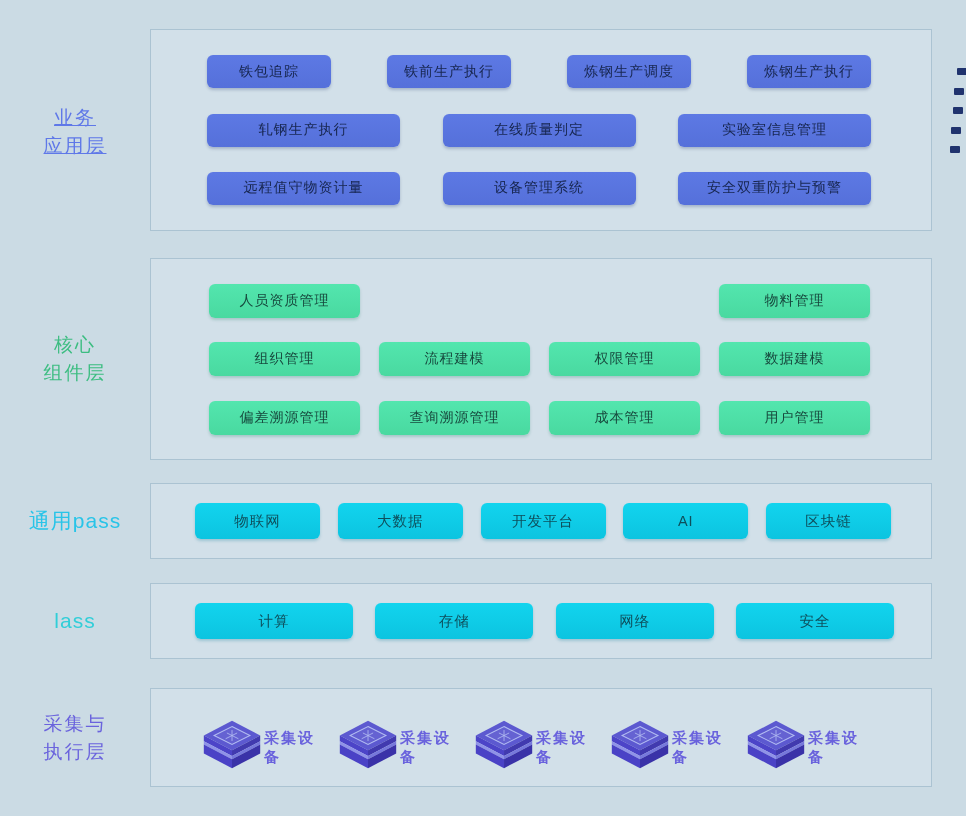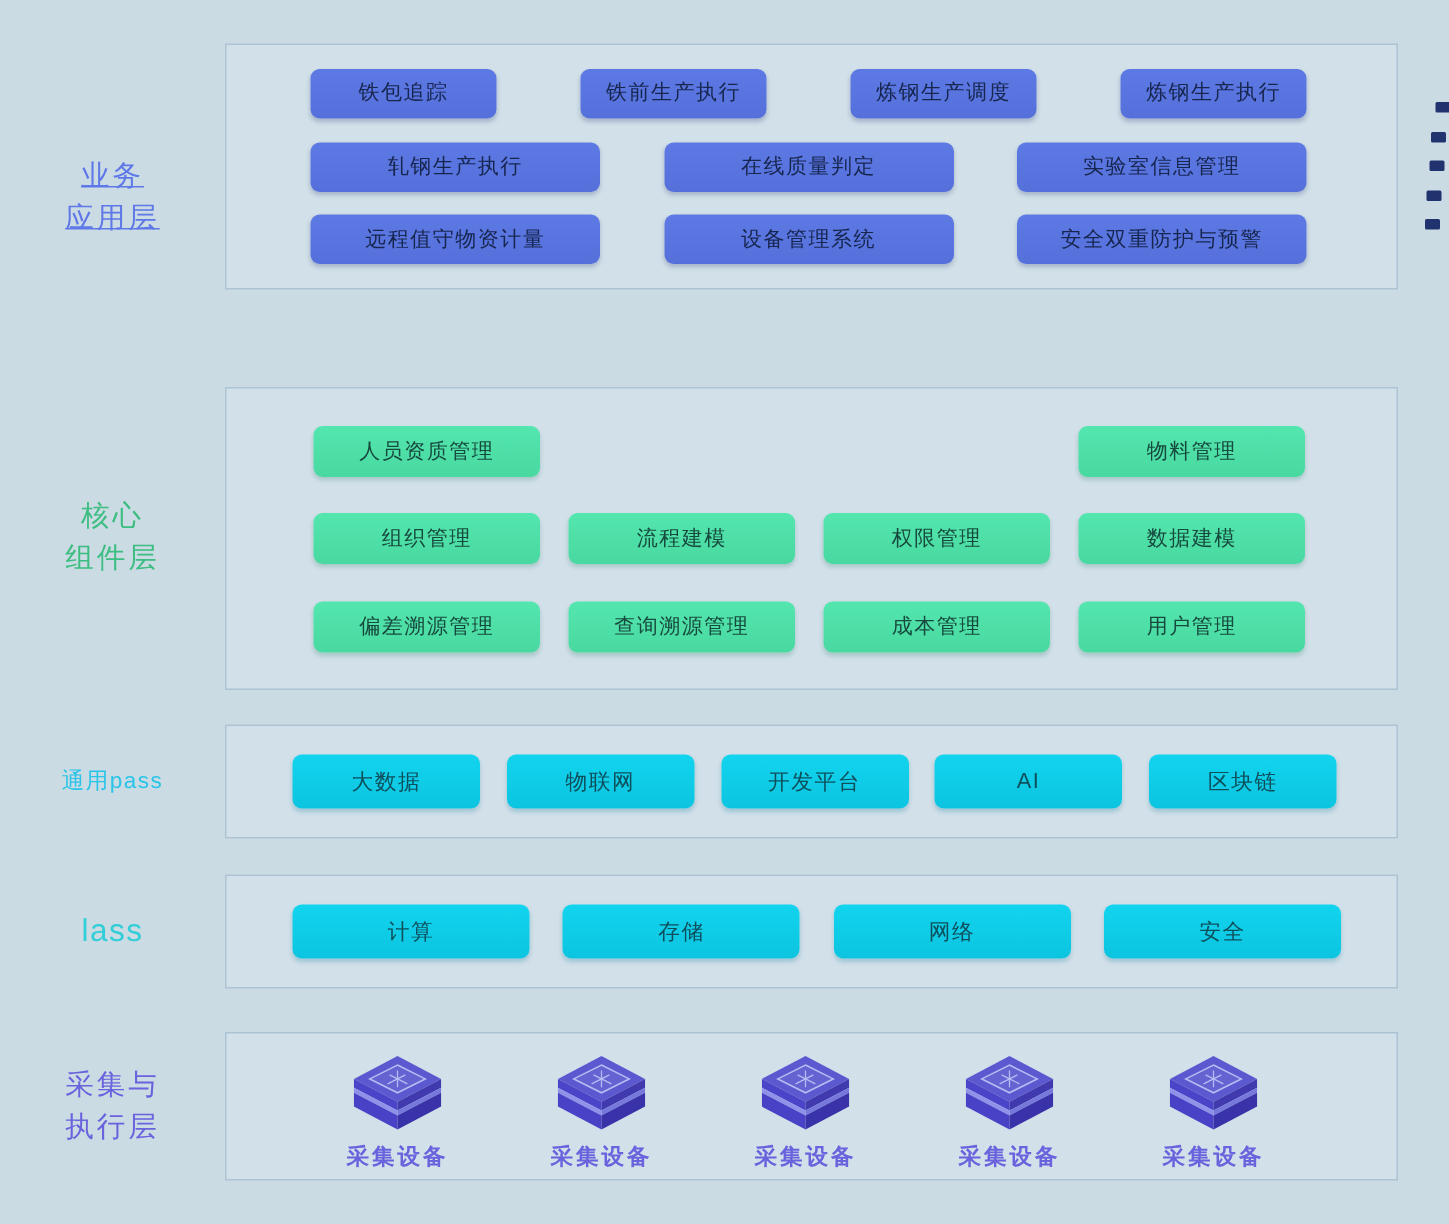--- a/index.html
+++ b/index.html
@@ -13,32 +13,32 @@
 
   
   .layer-label{
     position:absolute;left:0;width:150px;
     display:flex;flex-direction:column;justify-content:center;align-items:center;
     text-align:center;font-size:19px;line-height:1.45;letter-spacing:2px;
   }
   .layer-label .l2:empty{display:none;}
   .lbl-business{color:#5f78e8;text-decoration:underline;}
   .lbl-core{color:#3cbd81;}
-  .lbl-paas{color:#29c4e8;font-size:15px;letter-spacing:1px;}
+  .lbl-paas{color:#29c4e8;font-size:21px;letter-spacing:1px;}
   .lbl-iaas{color:#31ced8;font-size:21px;letter-spacing:1px;}
   .lbl-edge{color:#6a63dd;}
 
   
   .panel{
     position:absolute;left:150px;width:782px;
     box-sizing:border-box;
     border:1px solid #abc3d2;
     background:#d2e0e9;
   }
-  .p1{top:29px;height:164px;display:flex;flex-direction:column;justify-content:space-evenly;padding:0 60px 0 56px;}
+  .p1{top:29px;height:202px;display:flex;flex-direction:column;justify-content:space-evenly;padding:0 60px 0 56px;}
   .p2{top:258px;height:202px;display:flex;flex-direction:column;justify-content:space-evenly;padding:0 61px 0 58px;}
   .p3{top:483px;height:76px;display:flex;align-items:center;padding:0 40px 0 44px;}
   .p4{top:583px;height:76px;display:flex;align-items:center;padding:0 37px 0 44px;}
   .p5{top:688px;height:99px;display:flex;padding:13px 0 0 49px;gap:6px;box-sizing:border-box;}
 
   .btn-row{display:flex;justify-content:space-between;width:100%;}
 
   .btn{
     display:flex;align-items:center;justify-content:center;
     font-size:14px;letter-spacing:1px;border-radius:6px;
@@ -58,21 +58,21 @@
   }
   .p1 .row-0 .btn{width:124px;}
   .p1 .row-1 .btn, .p1 .row-2 .btn{width:193px;}
   .p2 .btn{width:151px;}
   .p3 .btn{width:125px;}
   .p4 .btn{width:158px;font-family:Liberation Serif, serif;}
 
   
   .device{
     width:130px;flex:none;
-    display:flex;flex-direction:column;align-items:center;
+    display:flex;flex-direction:row;align-items:center;
   }
   .device-label{
     margin-top:7px;font-size:15px;font-weight:bold;
     color:#6a63dd;letter-spacing:2px;
   }
 
   
   .edge-mark{
     position:absolute;width:10px;height:7px;border-radius:1px;
     background:#20336e;
@@ -133,22 +133,22 @@
         <div class="btn btn-green">用户管理</div>
       </div>
   </div>
 
   <div class="layer-label lbl-paas" style="top:483px;height:76px;">
     <div class="l1">通用pass</div>
 
   </div>
   <div class="panel p3">
     <div class="btn-row">
+        <div class="btn btn-cyan">物联网</div>
         <div class="btn btn-cyan">大数据</div>
-        <div class="btn btn-cyan">物联网</div>
         <div class="btn btn-cyan">开发平台</div>
         <div class="btn btn-cyan">AI</div>
         <div class="btn btn-cyan">区块链</div>
       </div>
   </div>
 
   <div class="layer-label lbl-iaas" style="top:583px;height:76px;">
     <div class="l1">lass</div>
 
   </div>

